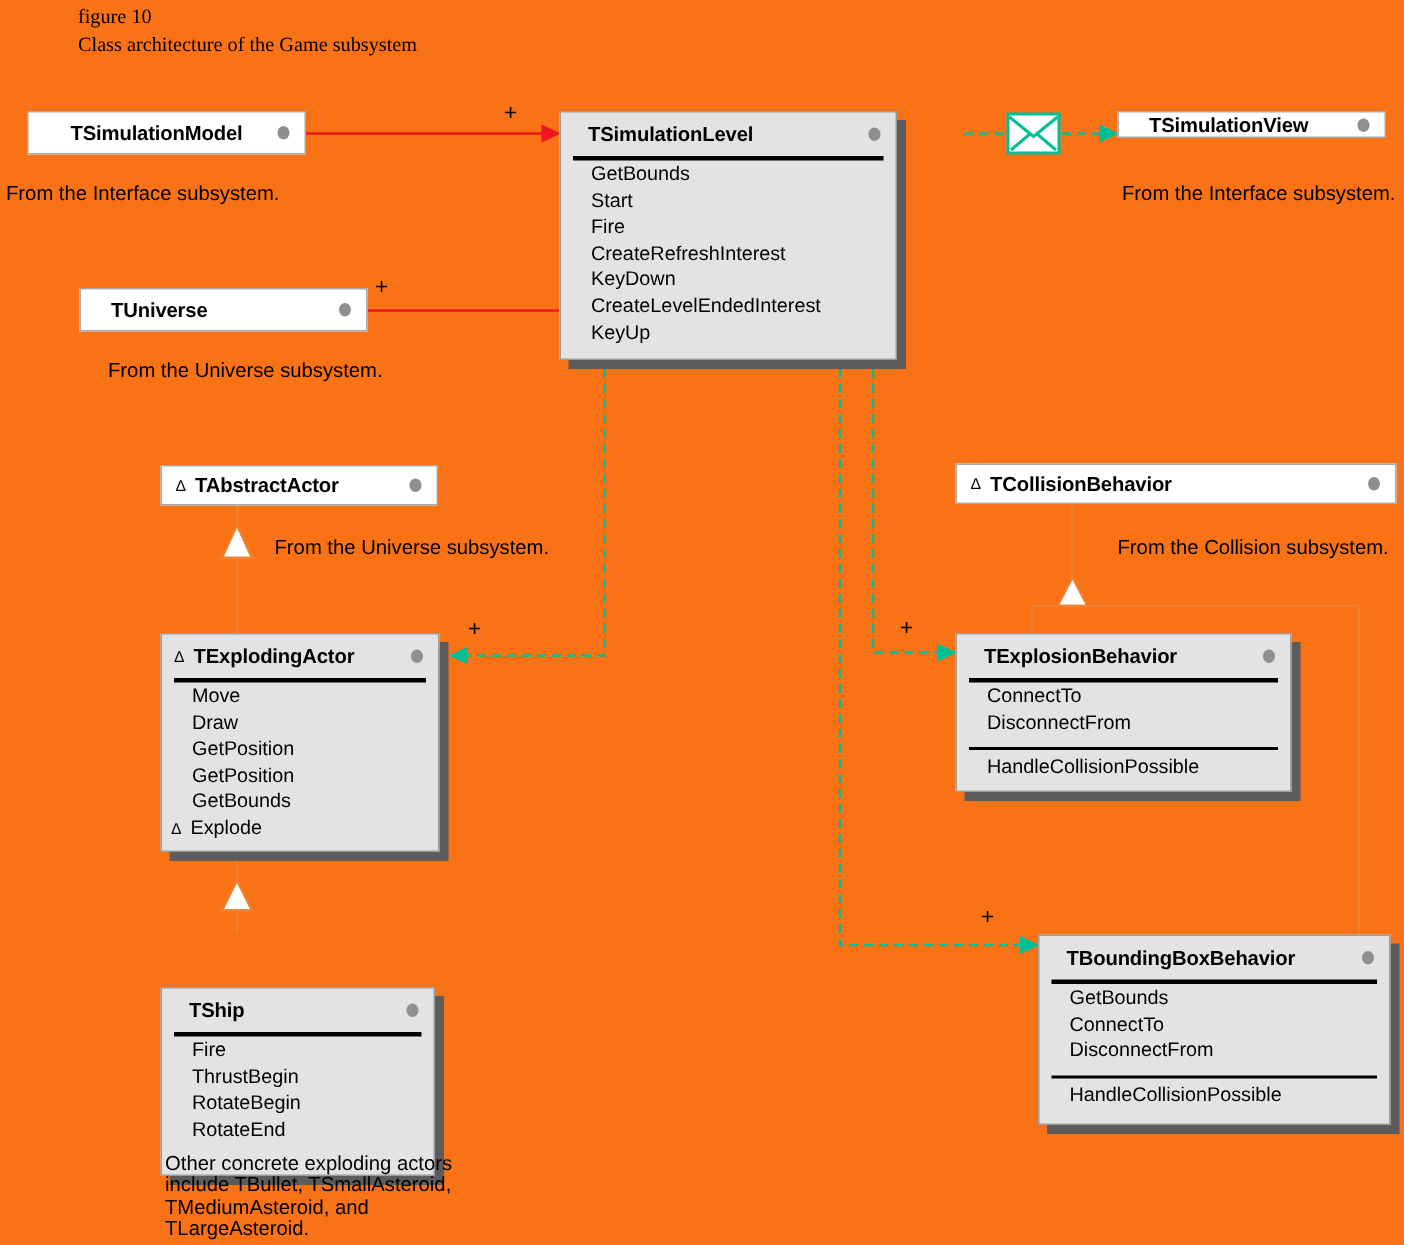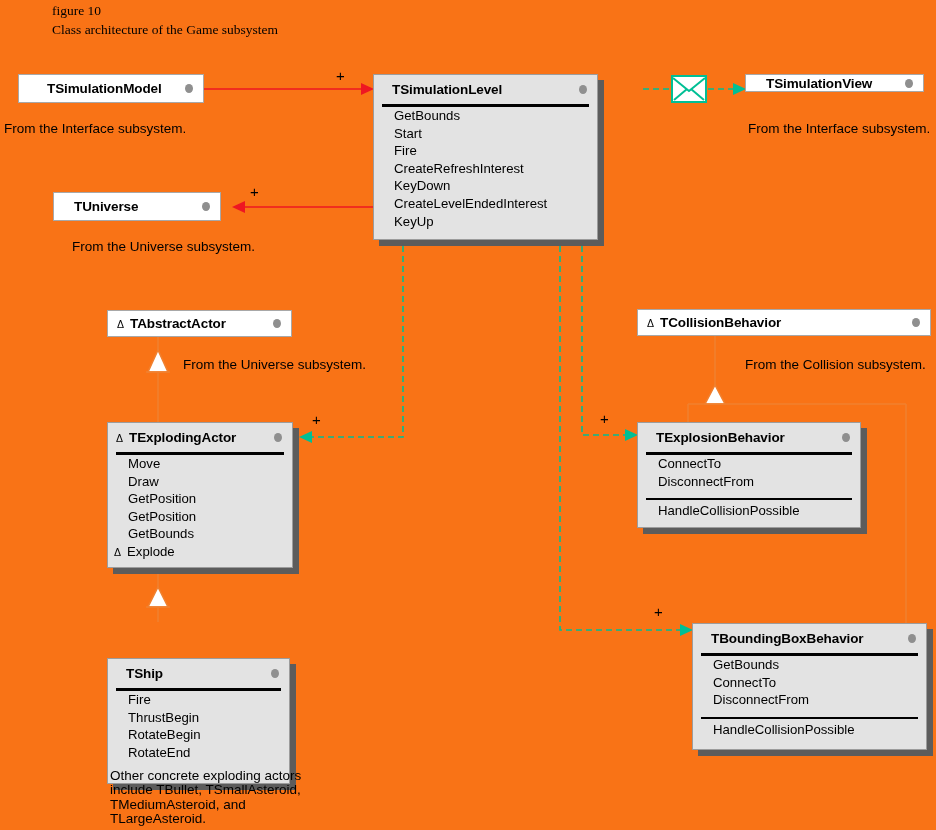--- a/index.html
+++ b/index.html
@@ -112,21 +112,21 @@
   <div class="ext-box" style="left:18px;top:74px;width:186px;height:29px;padding-left:28px">
     <span class="cname">TSimulationModel</span>
     <span class="dot"></span>
   </div>
 
   <div class="ext-box" style="left:745px;top:74px;width:179px;height:18px">
     <span class="cname">TSimulationView</span>
     <span class="dot"></span>
   </div>
 
-  <div class="ext-box" style="left:53px;top:192px;width:168px;height:29px">
+  <div class="ext-box" style="left:53px;top:192px;width:192px;height:29px">
     <span class="cname">TUniverse</span>
     <span class="dot"></span>
   </div>
 
   <div class="ext-box" style="left:107px;top:310px;width:185px;height:27px;padding-left:9px">
     <span class="delta">Δ</span>
     <span class="cname">TAbstractActor</span>
     <span class="dot"></span>
   </div>
 

